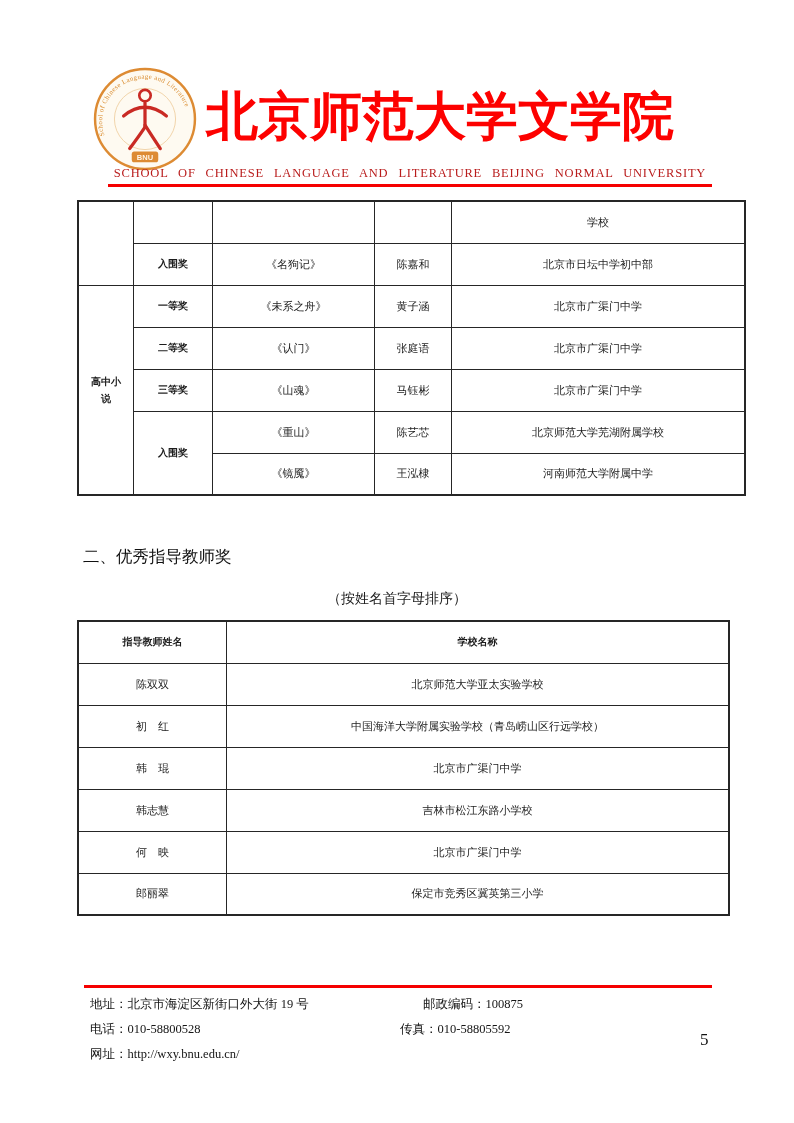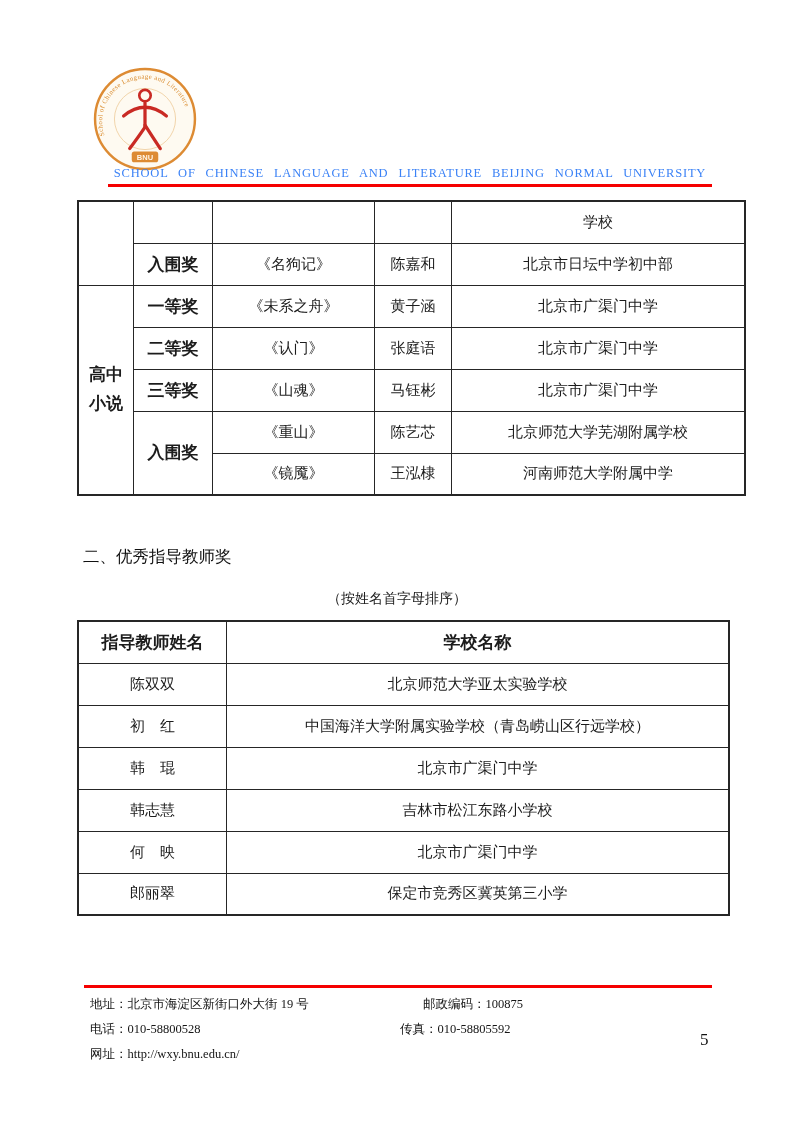--- a/index.html
+++ b/index.html
@@ -13,28 +13,28 @@
   .title-cn{
     position:absolute;left:206px;top:88px;width:470px;
     font-size:52px;line-height:1.1;font-weight:bold;color:#fd0100;
     font-family:"Liberation Serif","DejaVu Serif",serif;white-space:nowrap;
   }
   .subtitle-wrap{
     position:absolute;left:108px;top:163px;width:604px;text-align:center;
     padding-bottom:3px;border-bottom:3px solid #f50000;
   }
   .subtitle-en{
-    font-size:12.5px;letter-spacing:0.8px;word-spacing:6px;color:#3b82f6;
+    font-size:12.5px;letter-spacing:0.8px;word-spacing:6px;color:#b91c1c;
     font-family:"Liberation Serif","DejaVu Serif",serif;white-space:nowrap;
   }
   
   table{border-collapse:collapse;table-layout:fixed;}
   td,th{border:1px solid #262626;text-align:center;vertical-align:middle;
-        padding:0 2px;font-weight:normal;font-size:15px;overflow:hidden;}
-  .bold-cell{font-weight:bold;font-family:"Liberation Sans","DejaVu Sans",sans-serif;font-size:17px;}
+        padding:0 2px;font-weight:normal;font-size:11px;overflow:hidden;}
+  .bold-cell{font-weight:bold;font-family:"Liberation Sans","DejaVu Sans",sans-serif;font-size:10px;}
   .awards{position:absolute;left:77px;top:200px;width:641px;border:2px solid #262626;}
   .awards tr{height:42px;}
   .col-group{width:50px;}
   .col-award{width:74px;}
   .col-work{width:157px;}
   .col-author{width:72px;}
   .col-school{width:288px;}
   .group-inner{display:inline-block;width:34px;line-height:1.7;}
   .teachers{position:absolute;left:77px;top:620px;width:640px;border:2px solid #262626;}
   .teachers tr{height:42px;}
@@ -80,20 +80,21 @@
       <circle cx="52" cy="29" r="5.6" stroke-width="2.6"></circle>
       <path d="M 31,49 Q 52,32 73,49"></path>
       <path d="M 52,36 L 52,60"></path>
       <path d="M 52,60 Q 46,69 37,81"></path>
       <path d="M 52,58 Q 59,69 67,81"></path>
     </g>
     <rect x="39" y="84" width="26" height="10.5" rx="2.5" fill="#dd8b33"></rect>
     <text x="52" y="92.4" text-anchor="middle" font-size="7.4" font-weight="bold" fill="#fff6e8" font-family="Liberation Sans, DejaVu Sans, sans-serif">BNU</text>
   </svg>
 
+  <div class="title-cn">北京师范大学文学院</div>
 
   <div class="subtitle-wrap">
     <span class="subtitle-en">SCHOOL OF CHINESE LANGUAGE AND LITERATURE BEIJING NORMAL UNIVERSITY</span>
   </div>
 
   <table class="awards">
     <tbody>
         <tr>
       <td class="col-group" rowspan="2"></td>
       <td class="col-award"></td>

